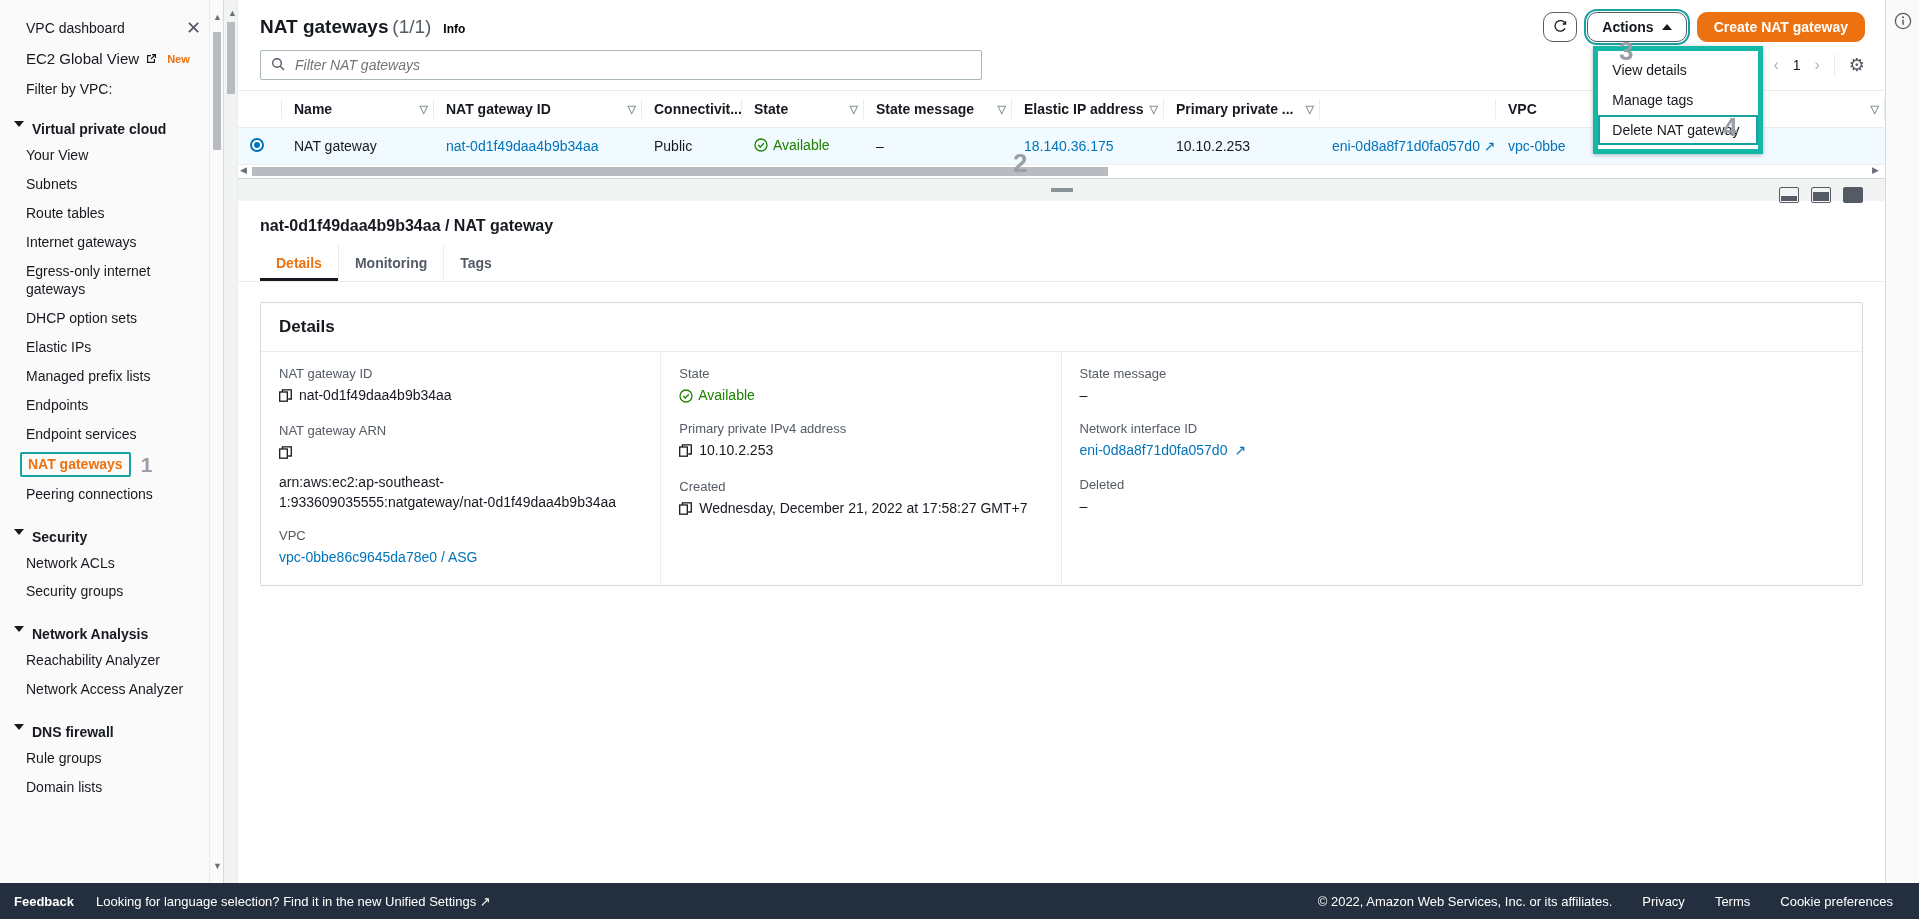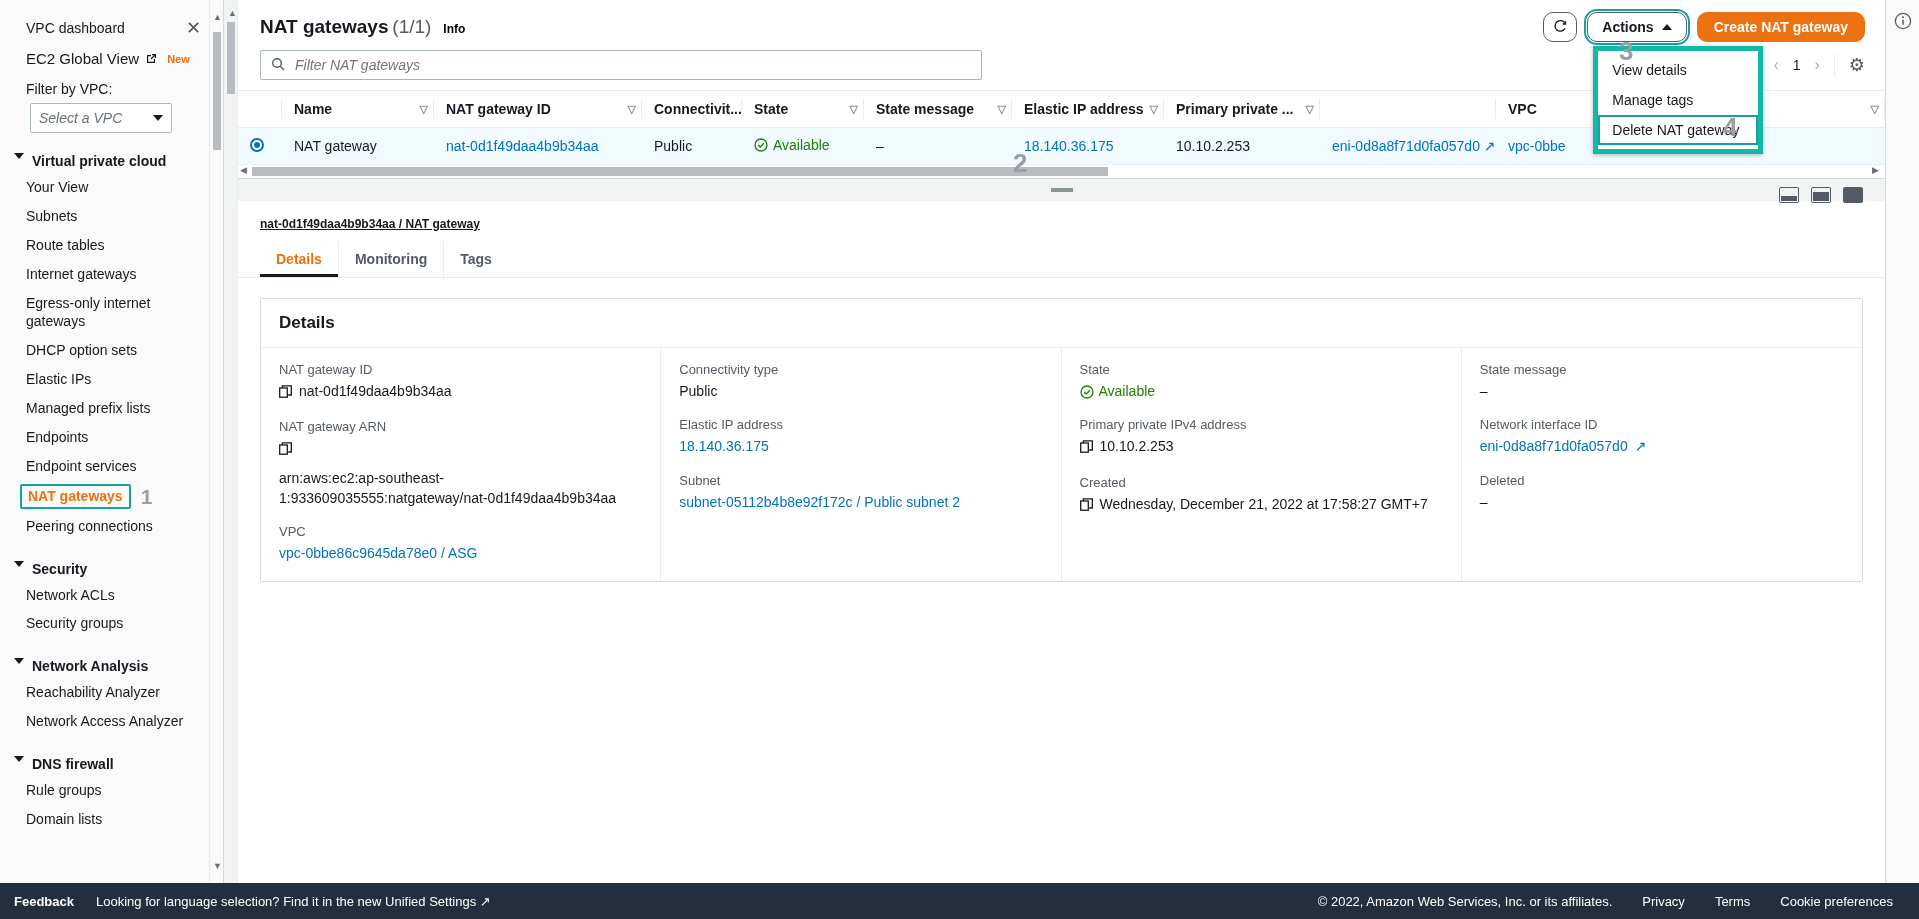--- a/index.html
+++ b/index.html
@@ -156,21 +156,21 @@
   .hscroll { height: 13px; background: #fff; position: relative; }
   .hscroll .thumb { position:absolute; left:14px; top:2px; width:856px; height:9px; background:#b8bcc0; }
   .hscroll .lr { position:absolute; color:#687078; font-size:9px; top:0;}
 
   
   .splitter { height: 22px; background: #f2f3f3; display:flex; align-items:center; justify-content:center; }
   .splitter .grip { width: 22px; height: 4px; border-top: 2px solid #879596; border-bottom: 2px solid #879596; }
 
   .detail-card { background: #fff; flex: 1 1 auto; min-height: 0; padding: 0 0 0 0; position: relative; }
   .dc-head { display:flex; align-items:center; justify-content: space-between; padding: 16px 22px 0 22px;}
-  .dc-title { font-size: 12px; font-weight: bold; text-decoration: underline; }
+  .dc-title { font-size: 16px; font-weight: bold; }
   .layout-icons { display:flex; gap: 12px; align-items:center; position:absolute; right: 22px; top: -14px;}
   .lay { width: 20px; height: 16px; border: 1.5px solid #545b64; border-radius: 2px; position: relative; cursor:pointer;}
   .lay.a::after { content:""; position:absolute; left:1px; right:1px; bottom:1px; height:5px; background:#545b64;}
   .lay.b::after { content:""; position:absolute; left:1px; right:1px; bottom:1px; height:9px; background:#545b64;}
   .lay.c { background:#545b64; }
   .tabs { display:flex; gap: 0; padding: 10px 22px 0 22px; border-bottom: 1px solid #eaeded; }
   .tab { padding: 10px 16px; font-size: 14px; font-weight: bold; color: #545b64; cursor: pointer; border-right: 1px solid #eaeded;}
   .tab.active { color: #ec7211; box-shadow: inset 0 -3px 0 #16191f; }
   .tab:last-child { border-right: 0; }
 
@@ -223,26 +223,20 @@
         <span class="ext-ico">
           <svg width="12" height="12" viewBox="0 0 12 12">
               <path d="M2 2h4v1.2H3.2v5.6h5.6V6H10v4H2z" fill="#16191f"></path>
               <path d="M7 1h4v4H9.8V3.05L6.4 6.45 5.55 5.6 8.95 2.2H7z" fill="#16191f"></path>
             </svg>
         </span>
         <span class="badge-new">New</span>
       </div>
 
       <div class="sb-filter-label">Filter by VPC:</div>
-      <div class="sb-select-wrap">
-        <div class="sb-select">
-          <span>Select a VPC</span>
-          <span class="caret-dn"></span>
-        </div>
-      </div>
 
       <div id="sb-groups">
           <div class="sb-group">
             <div class="sb-group-title">
               <span class="tri"></span>
               <span>Virtual private cloud</span>
             </div>
             <div class="sb-item">Your View</div>
             <div class="sb-item">Subnets</div>
             <div class="sb-item">Route tables</div>
@@ -510,40 +504,20 @@
                 </div>
                 <div class="field">
                   <div class="fl">VPC</div>
                   <div class="fv wrap">
                     <a class="lnk">vpc-0bbe86c9645da78e0 / ASG</a>
                   </div>
                 </div>
               </div>
               <div class="dcol">
                 <div class="field">
-                  <div class="fl">Connectivity type</div>
-                  <div class="fv wrap">
-                    <span>Public</span>
-                  </div>
-                </div>
-                <div class="field">
-                  <div class="fl">Elastic IP address</div>
-                  <div class="fv wrap">
-                    <a class="lnk">18.140.36.175</a>
-                  </div>
-                </div>
-                <div class="field">
-                  <div class="fl">Subnet</div>
-                  <div class="fv wrap">
-                    <a class="lnk">subnet-05112b4b8e92f172c / Public subnet 2</a>
-                  </div>
-                </div>
-              </div>
-              <div class="dcol">
-                <div class="field">
                   <div class="fl">State</div>
                   <div class="fv wrap">
                     <span class="state-ok">
                       <span class="chk-circle"><svg width="14" height="14" viewBox="0 0 14 14">
                           <circle cx="7" cy="7" r="6" fill="none" stroke="#1d8102" stroke-width="1.3"></circle>
                           <path d="M4.2 7.1l2 2 3.6-3.9" fill="none" stroke="#1d8102" stroke-width="1.4"></path>
                         </svg></span>
                       <span>Available</span>
                     </span>
                   </div>

